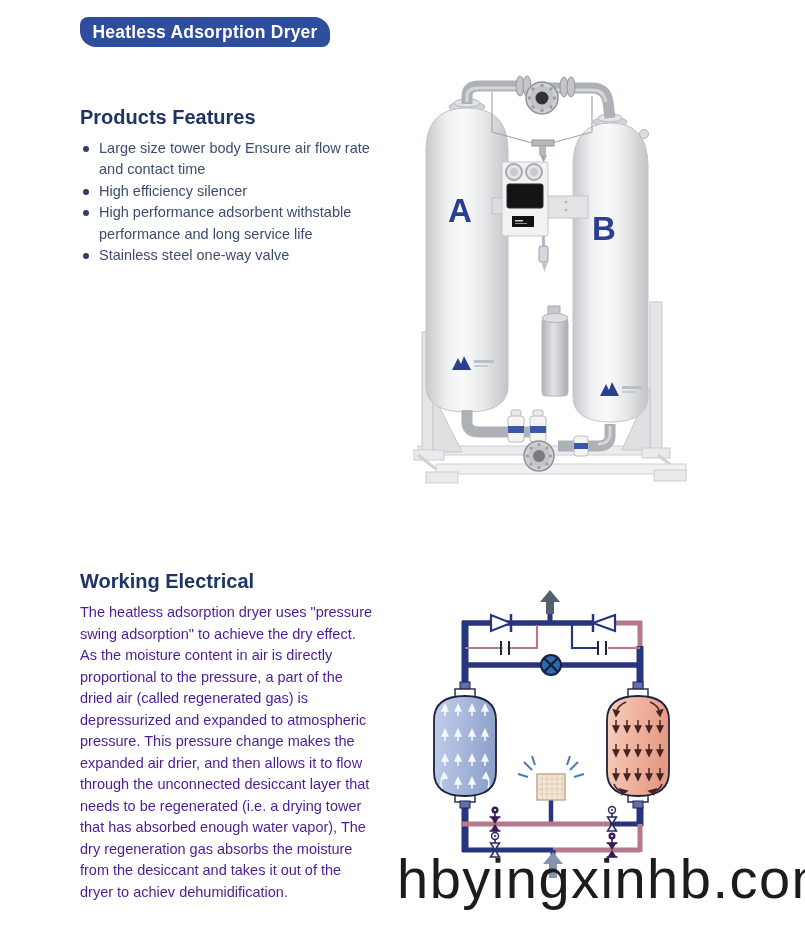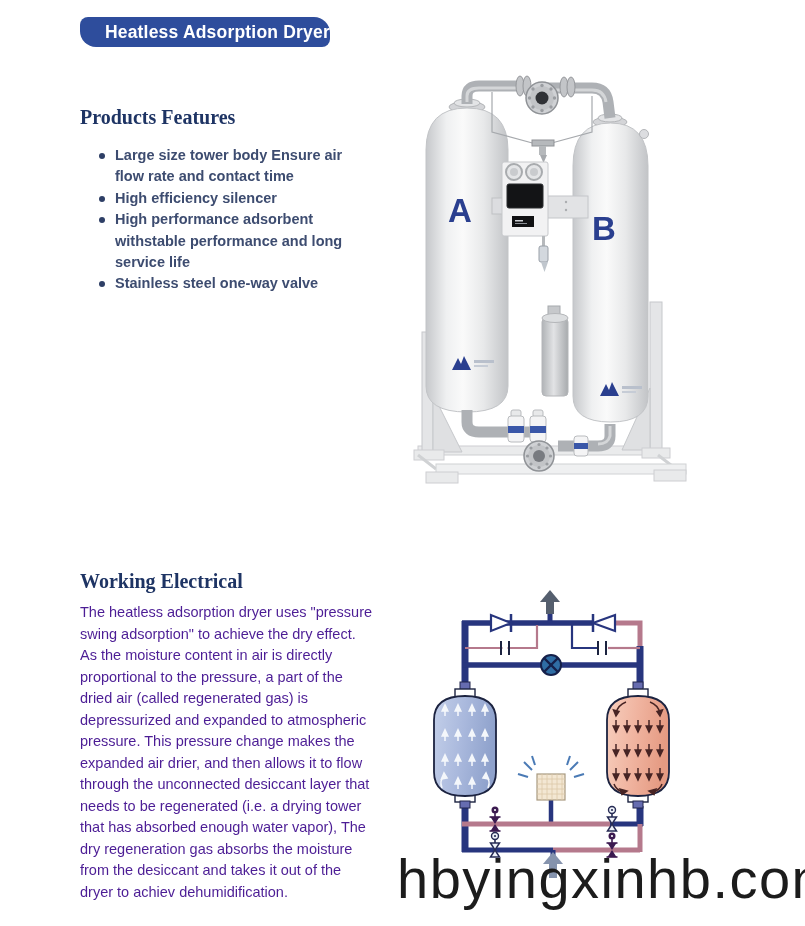--- a/index.html
+++ b/index.html
@@ -3,27 +3,27 @@
 <meta charset="utf-8">
 <style>
   html,body { margin:0; padding:0; background:#ffffff; }
   .canvas {
     position:relative; width:805px; height:926px; background:#ffffff;
     overflow:hidden; font-family:"Liberation Sans", sans-serif;
   }
   .badge {
     position:absolute; left:80px; top:17px; width:250px; height:30px;
     background:#2e4d9c; border-radius:8px 16px 8px 16px;
-    display:flex; align-items:center; justify-content:flex-end;
+    display:flex; align-items:center; justify-content:center;
   }
   .badge span { color:#ffffff; font-weight:bold; font-size:17.5px; letter-spacing:.2px; }
 
   .features { position:absolute; left:80px; top:106px; width:302px; }
-  .features h2, .wp h2 { margin:0 0 9px 0; font-size:20px; color:#1e3464; font-weight:bold;font-family:Liberation Serif, serif; }
-  .features ul { list-style:none; margin:16px; padding:0;font-weight:bold; }
+  .features h2, .wp h2 { margin:0 0 9px 0; font-size:20px; color:#1e3464; font-weight:bold; }
+  .features ul { list-style:none; margin:0; padding:0; }
   .features li {
     position:relative; padding-left:19px; font-size:14.5px;
     line-height:21.4px; color:#3d4c70;
   }
   .features li::before {
     content:""; position:absolute; left:3px; top:8px; width:6px; height:6px;
     border-radius:50%; background:#2e3f66;
   }
 
   .wp { position:absolute; left:80px; top:570px; width:300px; }

